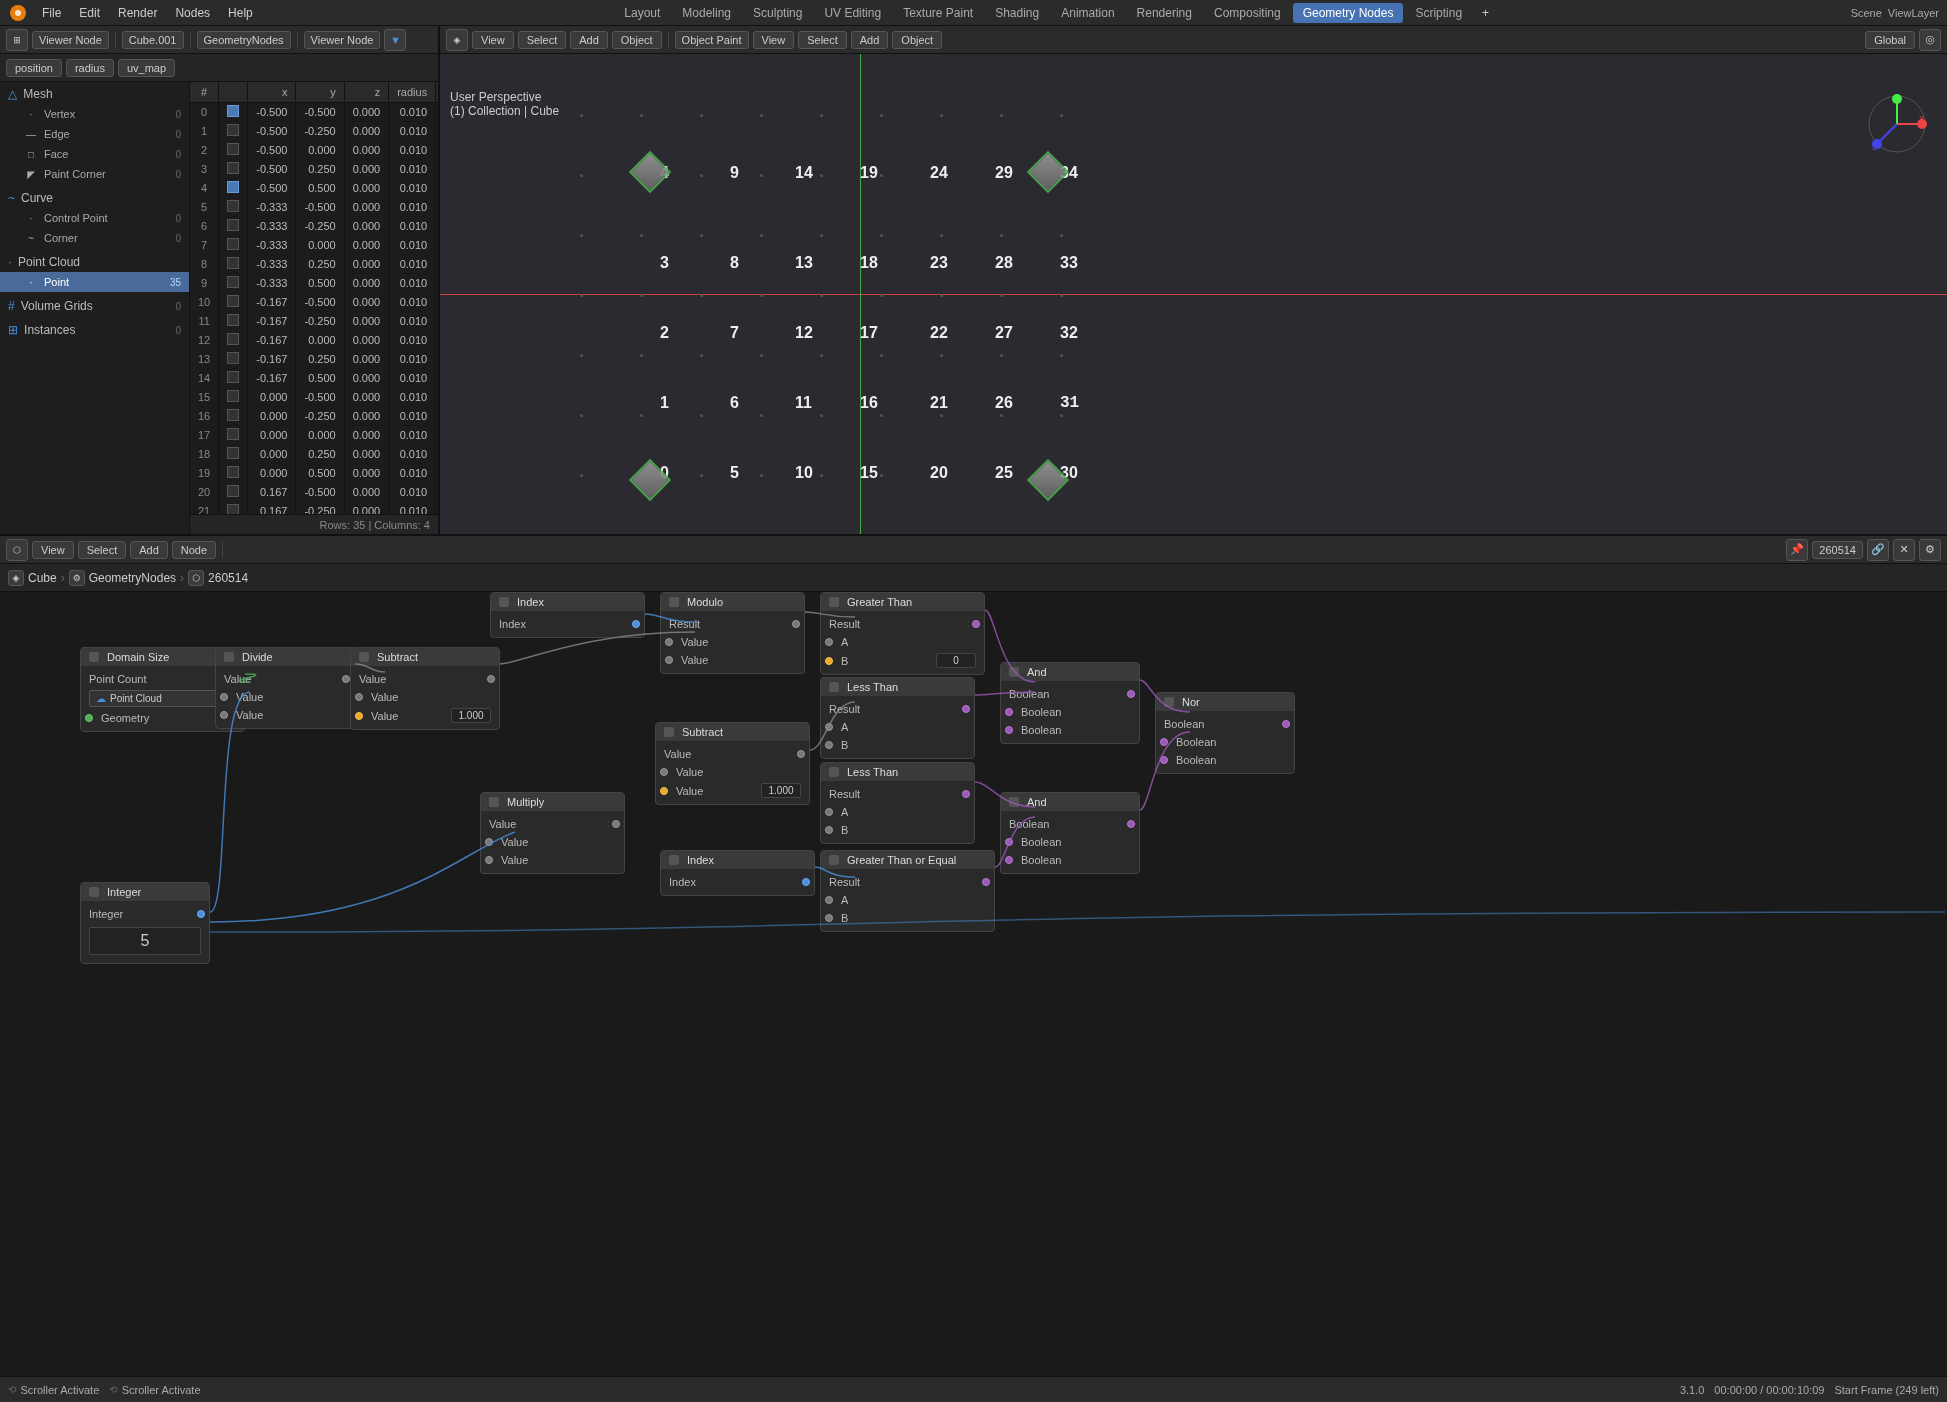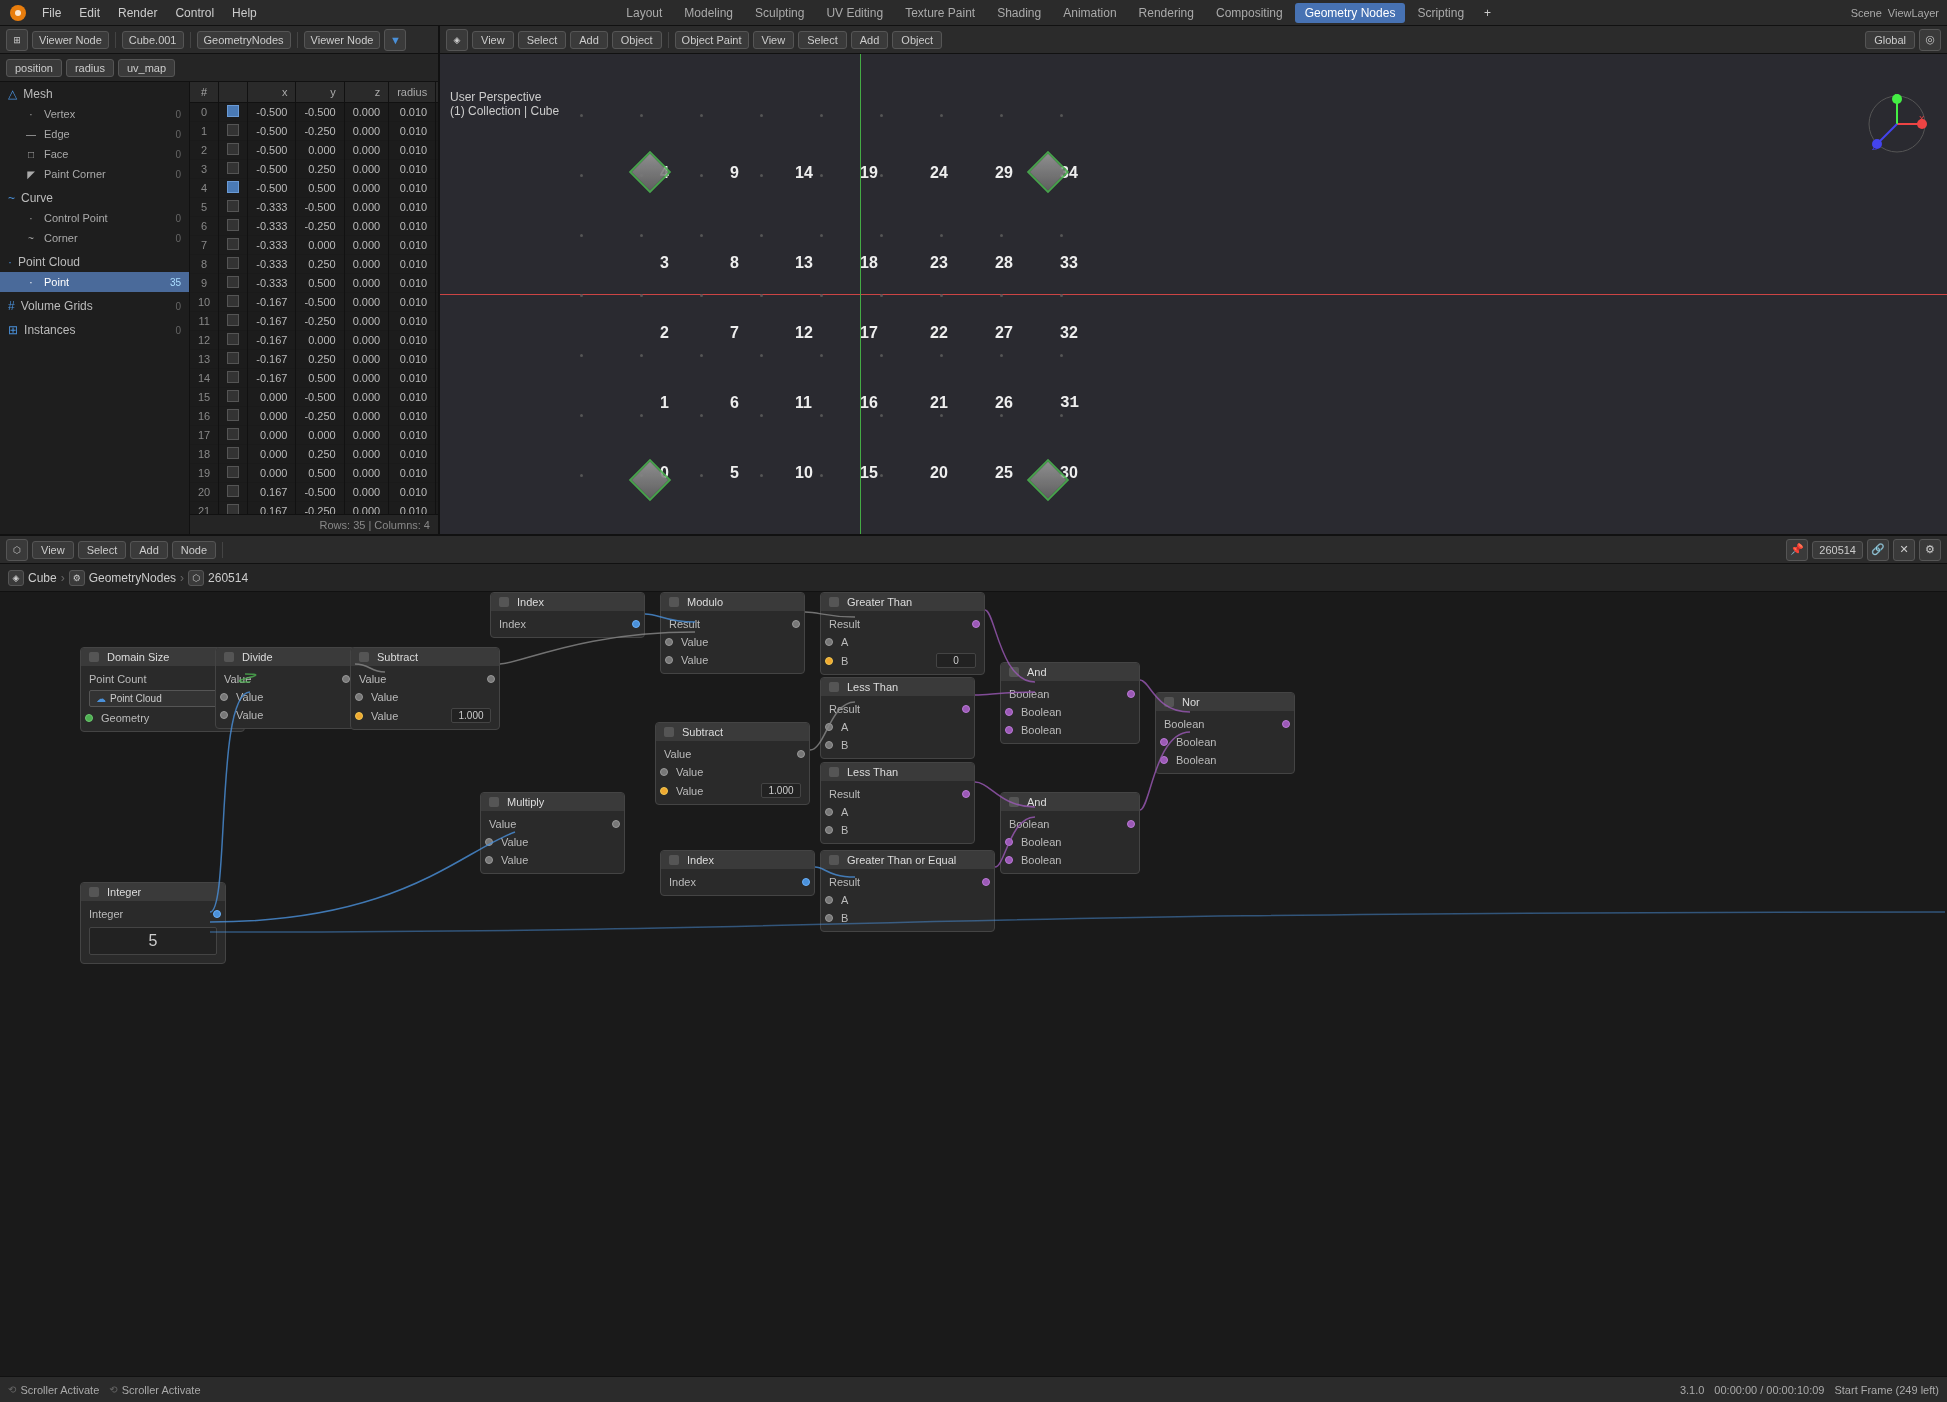--- a/index.html
+++ b/index.html
@@ -495,21 +495,21 @@
 <div id="top-menubar">
   <div style="width:20px;height:20px;margin-right:4px;">
     <svg viewBox="0 0 20 20" width="20" height="20">
       <circle cx="10" cy="10" r="8" fill="#e87d0d"></circle>
       <circle cx="10" cy="10" r="3" fill="white" opacity="0.8"></circle>
     </svg>
   </div>
   <div class="menu-item">File</div>
   <div class="menu-item">Edit</div>
   <div class="menu-item">Render</div>
-  <div class="menu-item">Control</div>
+  <div class="menu-item">Nodes</div>
   <div class="menu-item">Help</div>
   <div class="menu-separator"></div>
   <div class="workspace-tabs">
     <div class="workspace-tab">Layout</div>
     <div class="workspace-tab">Modeling</div>
     <div class="workspace-tab">Sculpting</div>
     <div class="workspace-tab">UV Editing</div>
     <div class="workspace-tab">Texture Paint</div>
     <div class="workspace-tab">Shading</div>
     <div class="workspace-tab">Animation</div>
@@ -1054,21 +1054,21 @@
             <span>Point Cloud</span>
             <span style="margin-left:auto;">▼</span>
           </div>
           <div class="node-socket-row">
             <span class="socket socket-green" style="position:relative;left:-4px;"></span>
             <span class="label">Geometry</span>
           </div>
         </div>
       </div>
 
-      <div class="node" style="left:80px;top:290px;width:146px;">
+      <div class="node" style="left:80px;top:290px;width:130px;">
         <div class="node-header">
           <div class="collapse-btn"></div>
           <span>Integer</span>
         </div>
         <div class="node-body">
           <div class="node-socket-row">
             <span class="label">Integer</span>
             <span class="socket socket-blue" style="position:relative;right:-4px;"></span>
           </div>
           <div class="node-integer-value">5</div>

